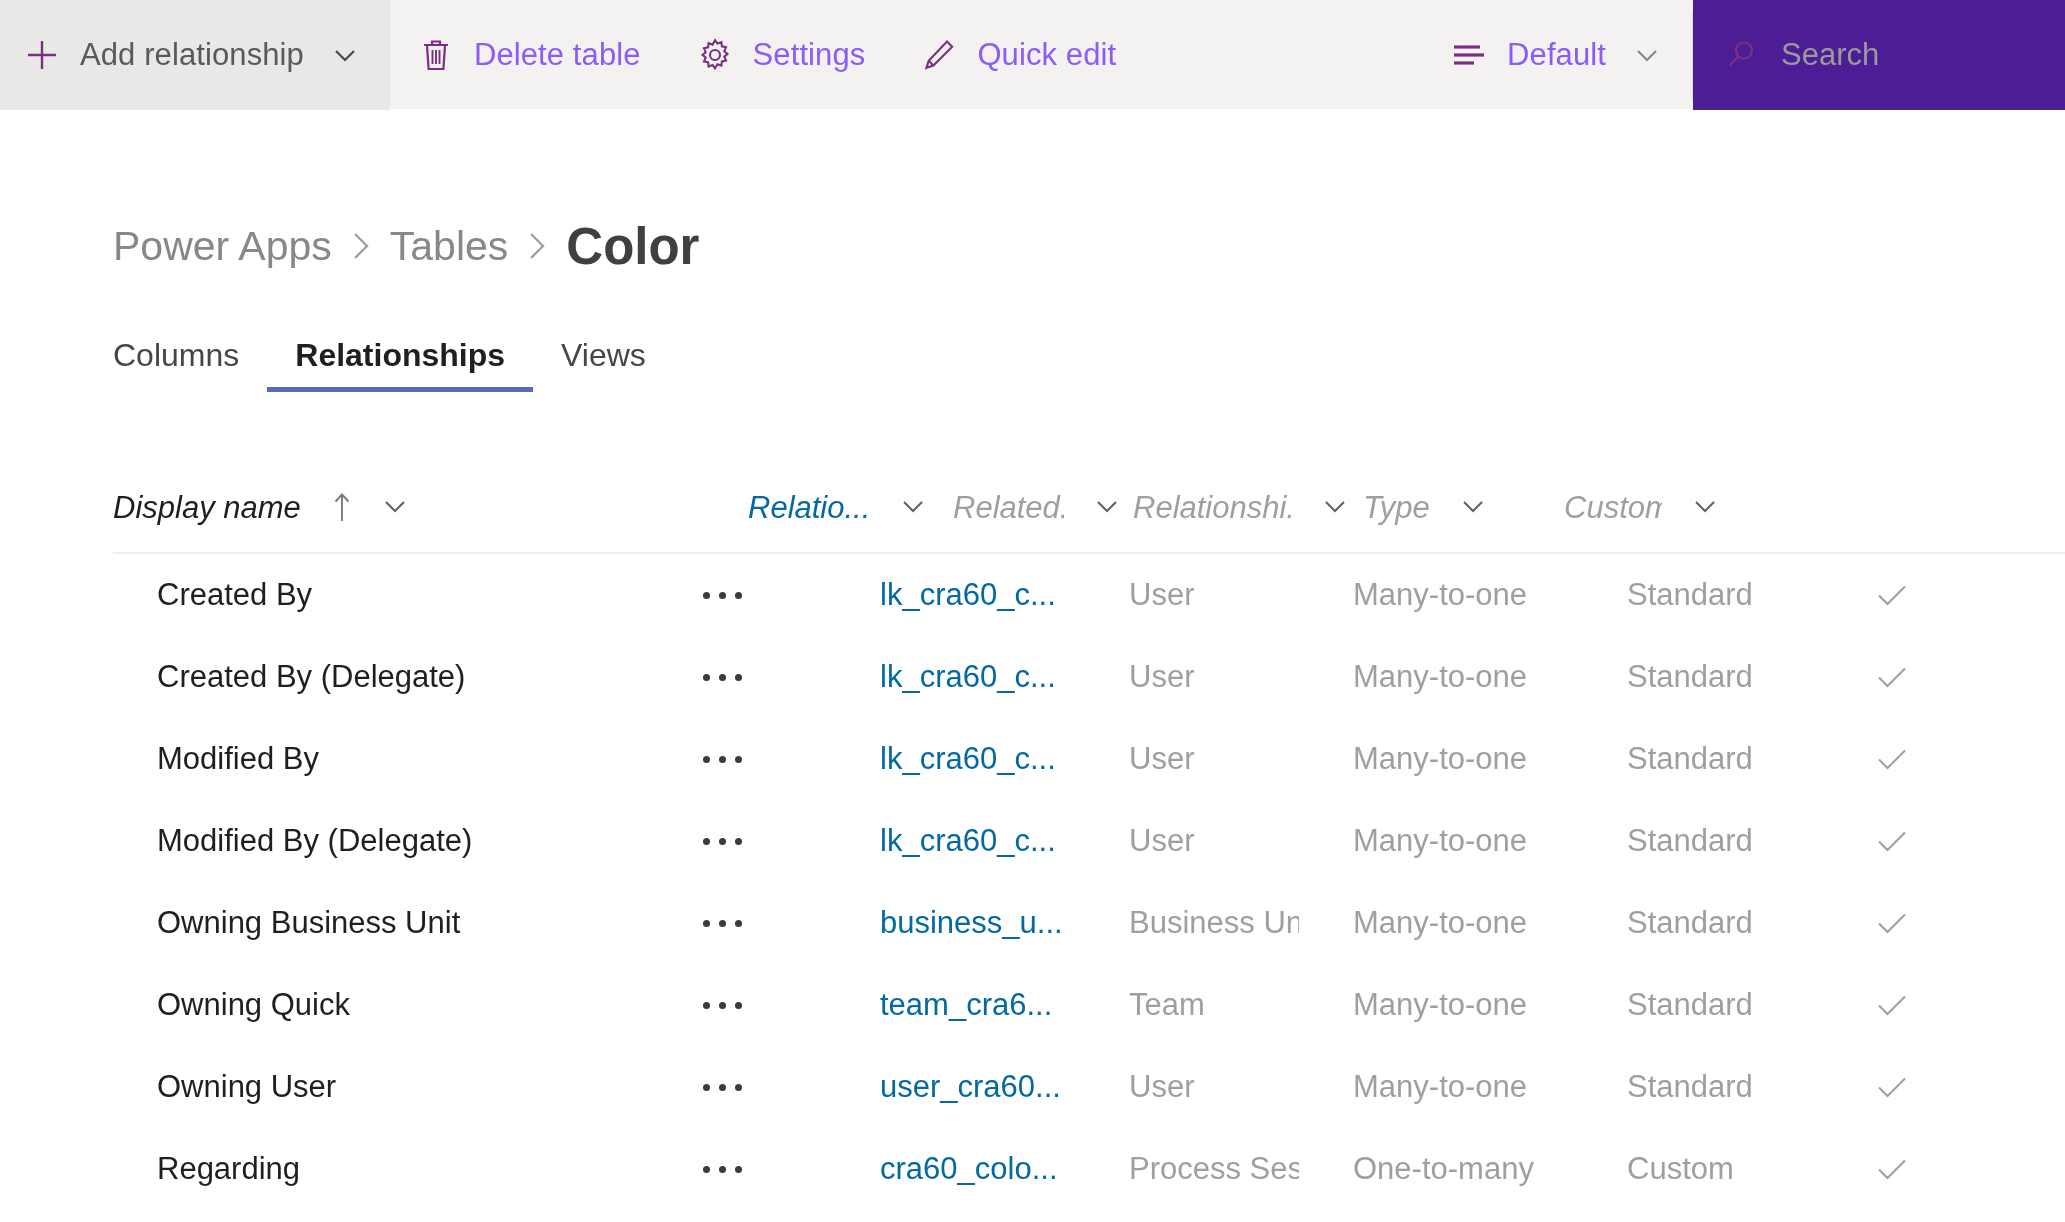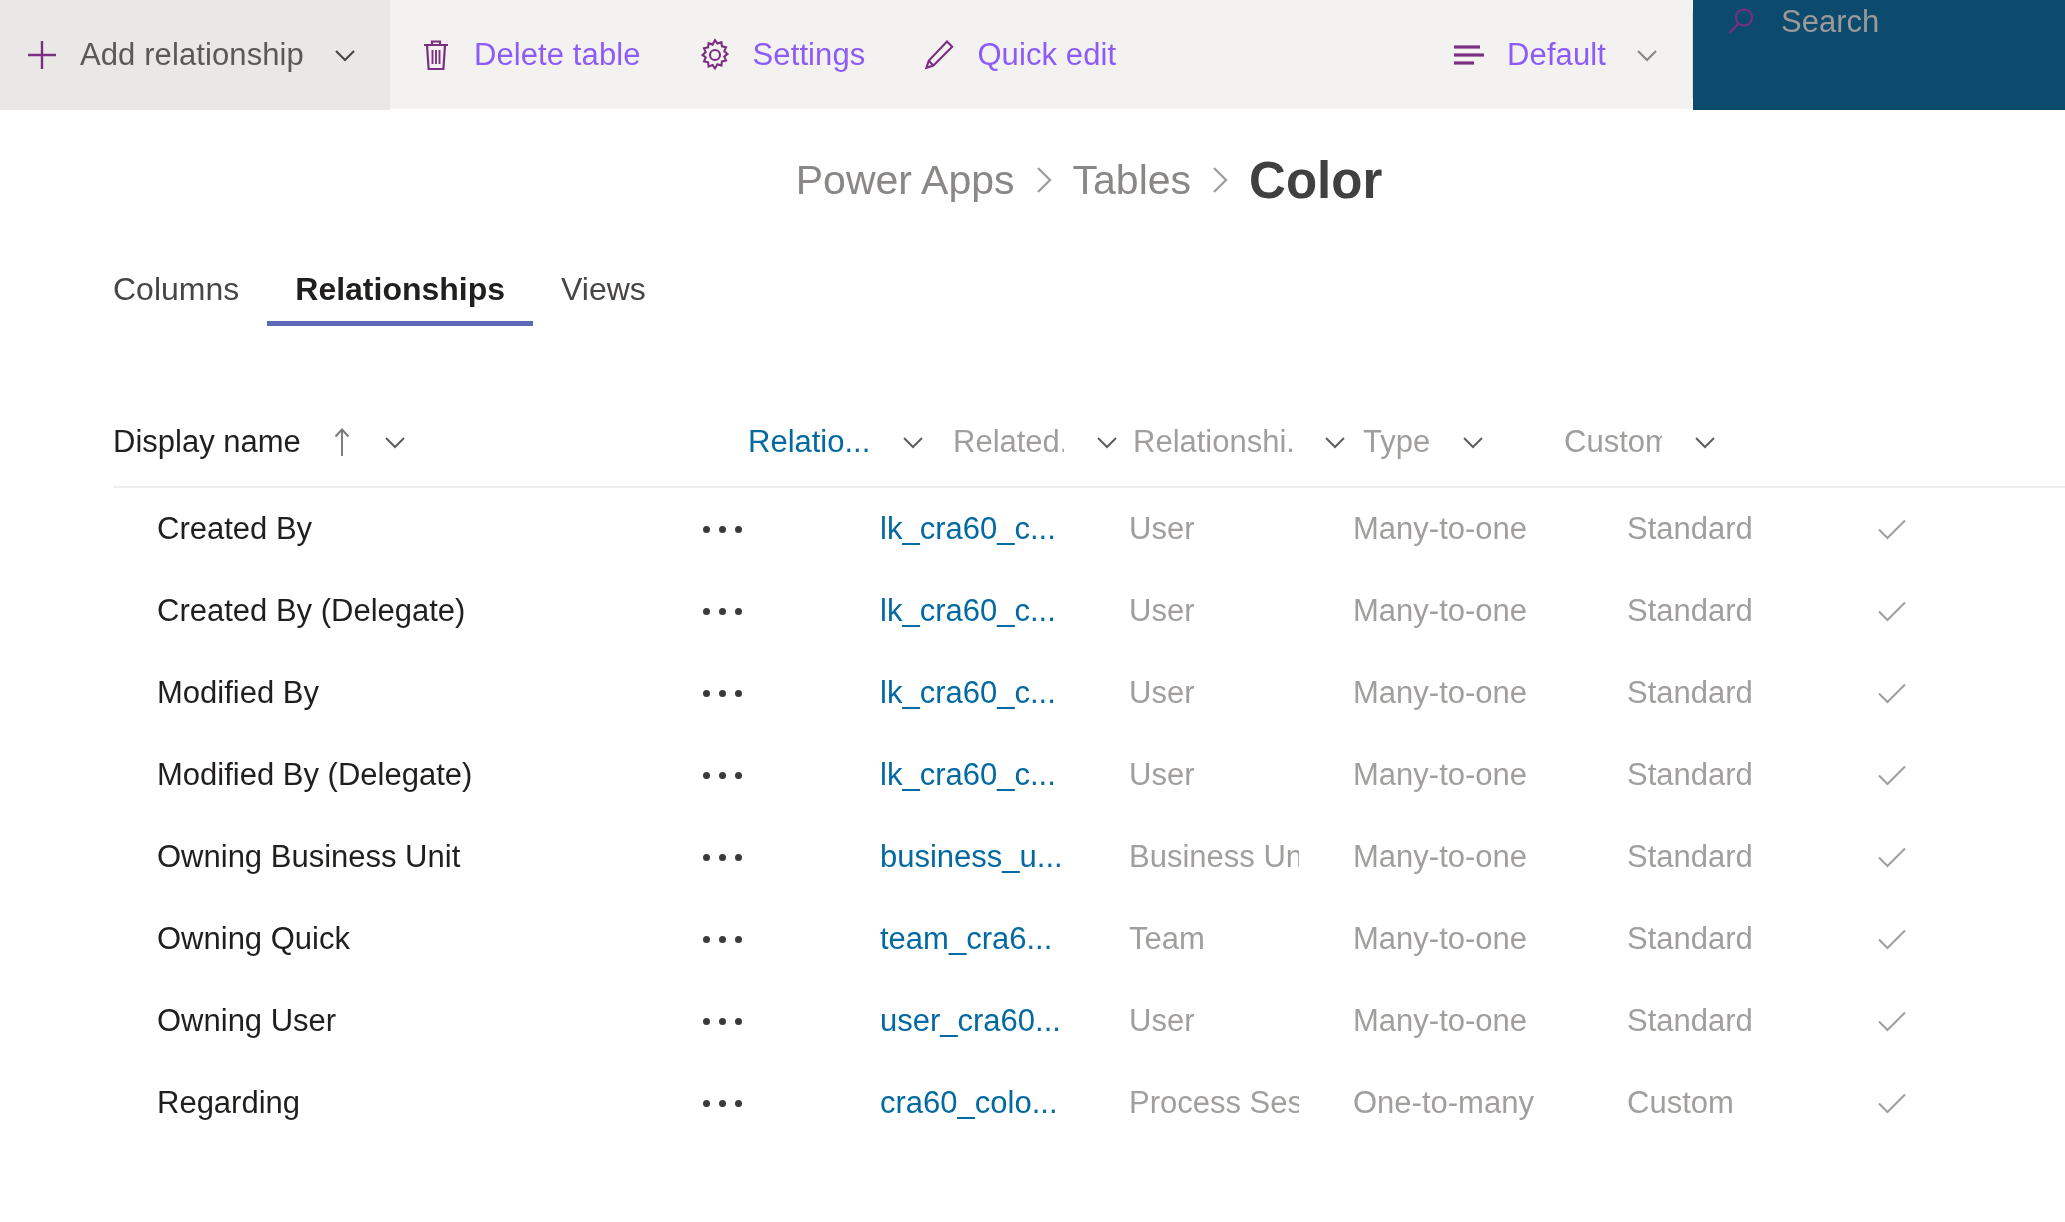--- a/index.html
+++ b/index.html
@@ -65,44 +65,44 @@
 
   .tb-divider {
     width: 1px;
     height: 86px;
     background: #dedddc;
     flex: none;
   }
 
   .tb-search {
     display: flex;
+    align-items: center;
     gap: 22px;
     height: 110px;
     width: 372px;
     padding: 4px 30px;
-    background: #0c4a6e;
+    background: #4c1d95;
     cursor: text;
   }
   .tb-search .ph {
     font-size: 31px;
     color: #9b9a99;
   }
 
   
   .page {
     padding: 0 0 0 113px;
   }
 
   .breadcrumb {
     display: flex;
     align-items: center;
     gap: 16px;
-    margin-top: 44px;
+    margin-top: 110px;
     height: 52px;
-    justify-content: center;
   }
   .bc-link {
     font-size: 41px;
     color: #8a8886;
     cursor: pointer;
     white-space: nowrap;
   }
   .bc-sep {
     display: inline-flex;
     align-items: center;
@@ -157,27 +157,28 @@
     align-items: center;
   }
 
   .grid-head {
     height: 90px;
     border-bottom: 2px solid #f0efef;
   }
 
   .hcell {
     display: flex;
-    align-items: center;
+    align-items: flex-start;
     gap: 27px;
     font-size: 31px;
     color: #4a4846;
     cursor: pointer;
     white-space: nowrap;
     overflow: hidden;
+    font-style: italic;
   }
   .hcell .htext { overflow: hidden; text-overflow: clip; }
   .sortarrow {
     display: inline-flex;
     align-items: center;
     width: 20px;
     height: 34px;
     color: #7a7876;
     margin-left: 4px;
   }

